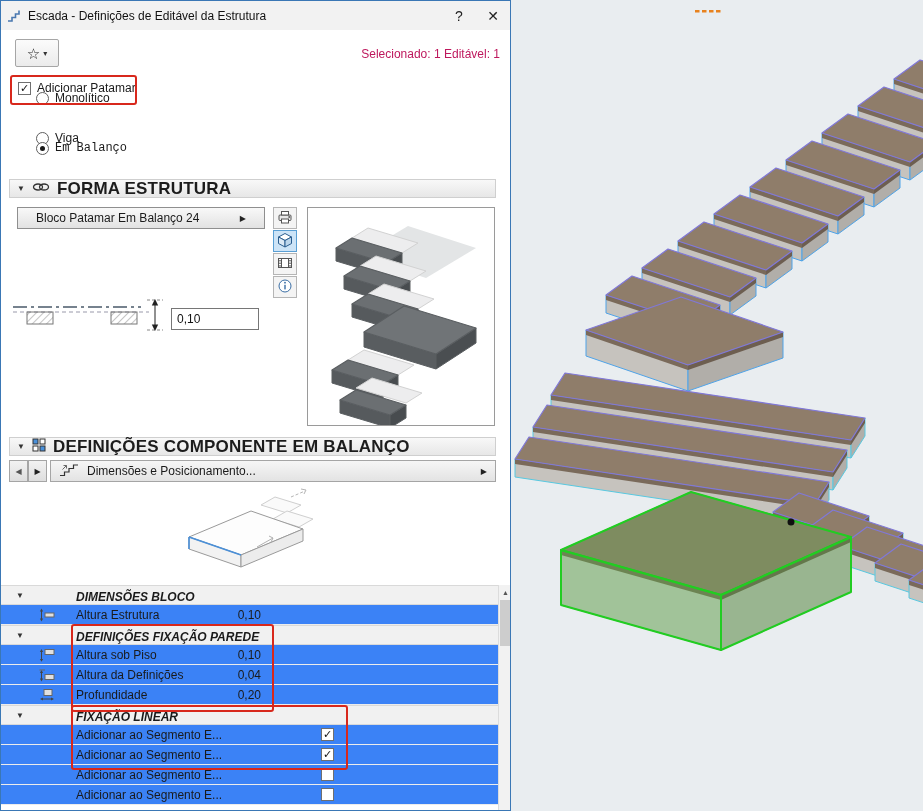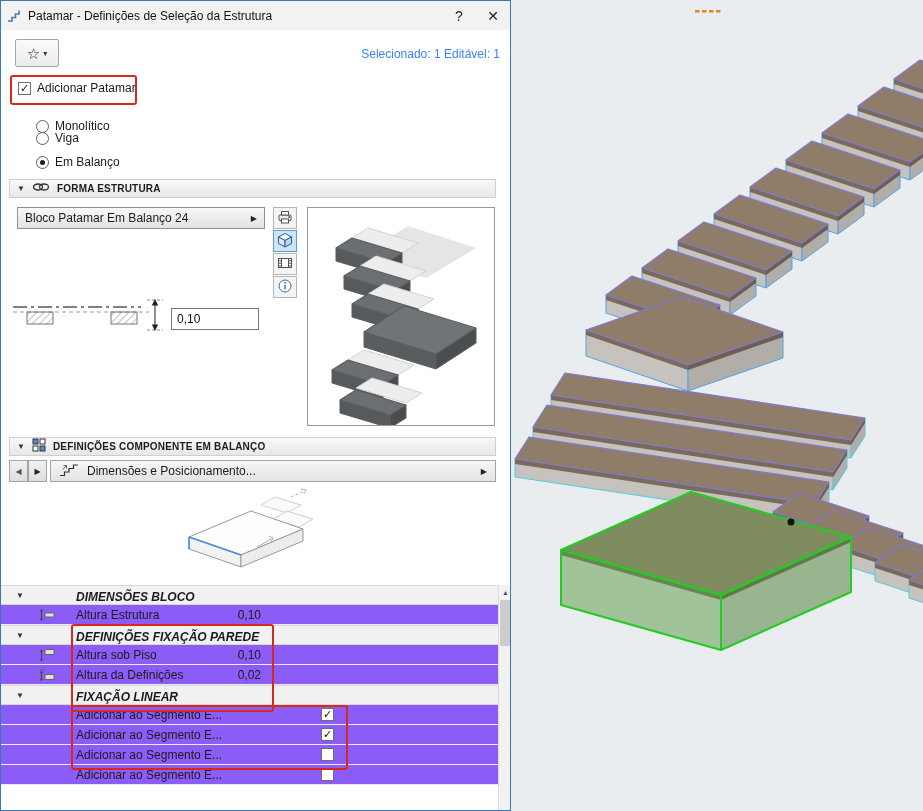--- a/index.html
+++ b/index.html
@@ -15,45 +15,45 @@
     display:flex;align-items:center;padding-left:6px;}
   .app-icon{width:16px;height:16px;display:inline-flex;align-items:center;margin-right:5px;}
   .title{flex:1;font-size:12px;color:#111;}
   .tb-btn{width:34px;height:29px;display:flex;align-items:center;justify-content:center;
     font-size:14px;color:#222;cursor:default;}
   .fav-btn{position:absolute;left:14px;top:38px;width:42px;height:26px;border:1px solid #a6a6a6;
     border-radius:2px;background:linear-gradient(#fbfbfb,#ebebeb);
     display:flex;align-items:center;justify-content:center;gap:3px;}
   .star{font-size:15px;line-height:1;color:#222;}
   .caret{font-size:8px;color:#333;}
-  .sel-status{position:absolute;right:10px;top:46px;color:#3b82f6;}
+  .sel-status{position:absolute;right:10px;top:46px;color:#be185d;}
   .red-box{position:absolute;border:2px solid #d8281c;border-radius:3px;pointer-events:none;z-index:5;}
   .rb1{left:9px;top:74px;width:123px;height:26px;}
   .rb2{left:70px;top:623px;width:199px;height:84px;}
   .rb3{left:70px;top:704px;width:273px;height:61px;}
   
   .cbox{width:13px;height:13px;border:1px solid #6f6f6f;background:#fff;display:inline-flex;
     align-items:center;justify-content:center;font-size:11px;font-weight:bold;line-height:1;color:#111;box-sizing:border-box;}
   .cbox span{display:none;}
   .cbox.checked span{display:inline;}
   .ctl-row{position:absolute;display:flex;align-items:center;gap:6px;}
   .radio{width:13px;height:13px;border:1px solid #5f5f5f;border-radius:50%;background:#fff;
     position:relative;box-sizing:border-box;flex:0 0 auto;}
   .radio.checked::after{content:"";position:absolute;left:3px;top:3px;width:5px;height:5px;
     border-radius:50%;background:#1a1a1a;}
   
   .section-hdr{position:absolute;left:8px;width:487px;height:19px;box-sizing:border-box;
     background:linear-gradient(#f8f8f8,#e7e7e7);border:1px solid #cfcfcf;
     display:flex;align-items:center;gap:7px;padding-left:7px;}
   .hdr1{top:178px;} .hdr2{top:436px;}
   .exp-glyph{font-size:8px;color:#333;}
-  .section-title{font-weight:bold;font-size:10px;color:#1c1c1c;letter-spacing:0.2px;}
+  .section-title{font-weight:bold;font-size:17px;color:#1c1c1c;letter-spacing:0.2px;}
   
   .dropdown{position:absolute;display:flex;align-items:center;border:1px solid #8f8f8f;
-    background:linear-gradient(#f8f8f8,#e2e2e2);box-sizing:border-box;padding:0 7px;}
+    background:linear-gradient(#f8f8f8,#e2e2e2);box-sizing:border-box;padding:0 18px;}
   .dd1{left:16px;top:206px;width:248px;height:22px;}
   .dd-label{flex:1;text-align:left;white-space:nowrap;overflow:hidden;}
   .dd-arrow{font-size:8px;color:#222;margin-left:4px;}
   
   .tool-btn{position:absolute;left:272px;width:24px;height:22px;border:1px solid #b5b5b5;
     background:#f4f4f4;display:flex;align-items:center;justify-content:center;box-sizing:border-box;}
   .tool-btn.active{background:#cde4f7;border-color:#5a9fd4;}
   .tb1{top:206px;} .tb2{top:229px;} .tb3{top:252px;} .tb4{top:275px;}
   
   .preview{position:absolute;left:306px;top:206px;width:188px;height:219px;background:#fff;
@@ -68,21 +68,21 @@
     background:linear-gradient(#f2f2f2,#dedede);display:flex;align-items:center;justify-content:center;
     font-size:8px;color:#555;}
   .nb-left{left:8px;} .nb-right{left:27px;color:#222;}
   .panel-bar{position:absolute;left:49px;top:459px;width:446px;height:22px;border:1px solid #a5a5a5;
     box-sizing:border-box;background:linear-gradient(#f6f6f6,#e3e3e3);display:flex;align-items:center;
     gap:8px;padding:0 8px;}
   .panel-bar .dd-arrow{margin-left:auto;}
   .diagram2{position:absolute;left:172px;top:486px;width:150px;height:95px;}
   
   .table{position:absolute;left:0;top:584px;width:497px;}
-  .trow{position:relative;height:20px;border-bottom:1px solid #ececec;box-sizing:border-box;background:#8b5cf6;}
+  .trow{position:relative;height:20px;border-bottom:1px solid #ececec;box-sizing:border-box;background:#3b82f6;}
   .trow.hdr{background:#f1f1f1;border-top:1px solid #d9d9d9;border-bottom:1px solid #d9d9d9;}
   .exp{position:absolute;left:15px;top:5px;font-size:8px;color:#333;}
   .row-icon{position:absolute;left:38px;top:3px;width:20px;height:14px;}
   .row-label{position:absolute;left:75px;top:3px;font-size:12px;white-space:nowrap;}
   .hdr .row-label{font-weight:bold;font-size:12px;top:4px;font-style:italic;}
   .row-value{position:absolute;left:195px;top:3px;width:65px;text-align:right;font-size:12px;}
   .row-check{position:absolute;left:320px;top:3px;}
   
   .scrollbar{position:absolute;left:497px;top:584px;width:14px;height:227px;background:#f2f2f2;
     border-left:1px solid #dcdcdc;box-sizing:border-box;}
@@ -96,50 +96,50 @@
 <body>
 
 <div class="dialog">
 
   <div class="titlebar">
     <span class="app-icon">
       <svg width="14" height="14" viewBox="0 0 14 14">
           <path d="M1 12 H5 V8.5 H8.5 V5 H12 V1.5" fill="none" stroke="#4a78b0" stroke-width="1.6"></path>
         </svg>
     </span>
-    <span class="title">Patamar - Definições de Seleção da Estrutura</span>
+    <span class="title">Escada - Definições de Editável da Estrutura</span>
     <span class="tb-btn">?</span>
     <span class="tb-btn">✕</span>
   </div>
 
   <div class="fav-btn">
     <span class="star">☆</span>
     <span class="caret">▾</span>
   </div>
   <div class="sel-status">Selecionado: 1 Editável: 1</div>
 
   <div class="red-box rb1"></div>
   <div class="red-box rb2"></div>
   <div class="red-box rb3"></div>
 
   <div class="ctl-row" style="left:17px;top:80px;">
     <span class="cbox checked">
         <span>✓</span>
       </span>
     <span>Adicionar Patamar</span>
   </div>
-  <div class="ctl-row" style="left:35px;top:118px;">
+  <div class="ctl-row" style="left:35px;top:90px;">
     <span class="radio"></span>
     <span>Monolítico</span>
   </div>
   <div class="ctl-row" style="left:35px;top:130px;">
     <span class="radio"></span>
     <span>Viga</span>
   </div>
-  <div class="ctl-row" style="left:35px;top:154px;">
+  <div class="ctl-row" style="left:35px;top:140px;font-family:Liberation Mono, monospace;">
     <span class="radio checked"></span>
     <span>Em Balanço</span>
   </div>
 
   <div class="section-hdr hdr1">
     <span class="exp-glyph">▼</span>
     <span>
       <svg width="18" height="12" viewBox="0 0 18 12">
           <ellipse cx="6" cy="6" rx="4.5" ry="3" fill="none" stroke="#333" stroke-width="1.3"></ellipse>
           <ellipse cx="12" cy="6" rx="4.5" ry="3" fill="none" stroke="#333" stroke-width="1.3"></ellipse>
@@ -319,21 +319,33 @@
       <span class="row-icon">
         <svg width="16" height="14" viewBox="0 0 16 14">
             <rect x="6" y="6.5" width="9" height="5" fill="#e0e0e0" stroke="#666"></rect>
             <line x1="2.5" y1="4" x2="2.5" y2="11.5" stroke="#444"></line>
             <path d="M2.5 2 L0.9 4.9 H4.1 Z" fill="#444"></path>
             <path d="M2.5 13.5 L0.9 10.6 H4.1 Z" fill="#444"></path>
             <line x1="0.5" y1="2" x2="6" y2="2" stroke="#666"></line>
           </svg>
       </span>
       <span class="row-label">Altura da Definições</span>
-      <span class="row-value">0,02</span>
+      <span class="row-value">0,04</span>
+    </div>
+    <div class="trow">
+      <span class="row-icon">
+        <svg width="16" height="14" viewBox="0 0 16 14">
+            <rect x="5" y="1.5" width="8" height="6" fill="#e0e0e0" stroke="#666"></rect>
+            <line x1="2.5" y1="11" x2="13.5" y2="11" stroke="#444"></line>
+            <path d="M1 11 L4 9.4 V12.6 Z" fill="#444"></path>
+            <path d="M15 11 L12 9.4 V12.6 Z" fill="#444"></path>
+          </svg>
+      </span>
+      <span class="row-label">Profundidade</span>
+      <span class="row-value">0,20</span>
     </div>
 
     <div class="trow hdr">
       <span class="exp">▼</span>
       <span class="row-label">FIXAÇÃO LINEAR</span>
     </div>
     <div class="trow">
       <span class="row-label">Adicionar ao Segmento E...</span>
       <span class="row-check cbox checked">
           <span>✓</span>

